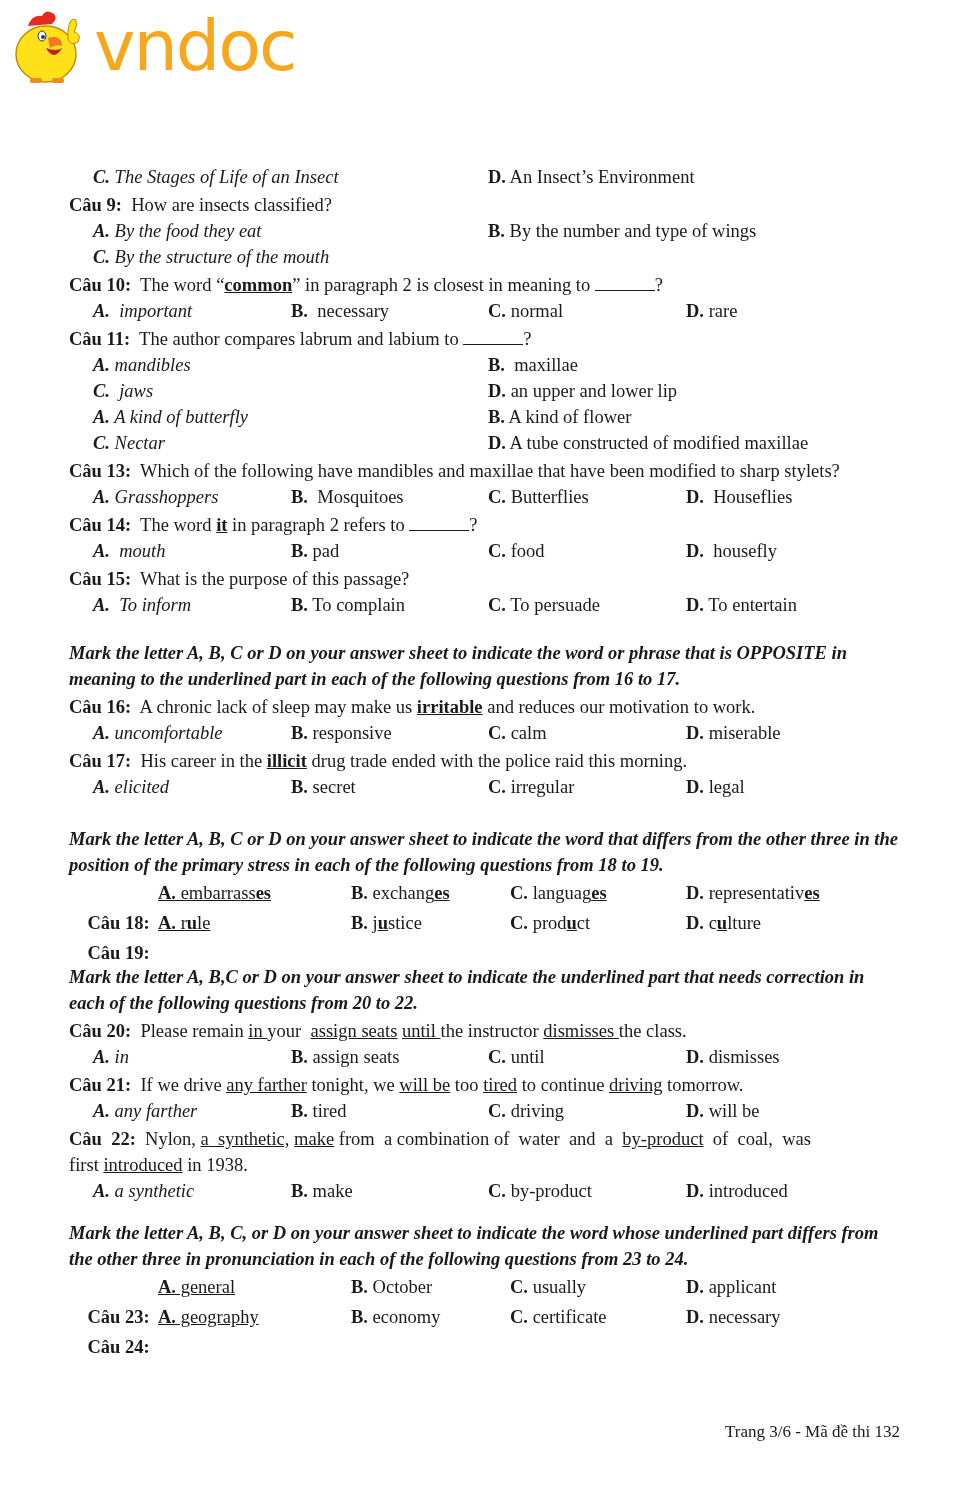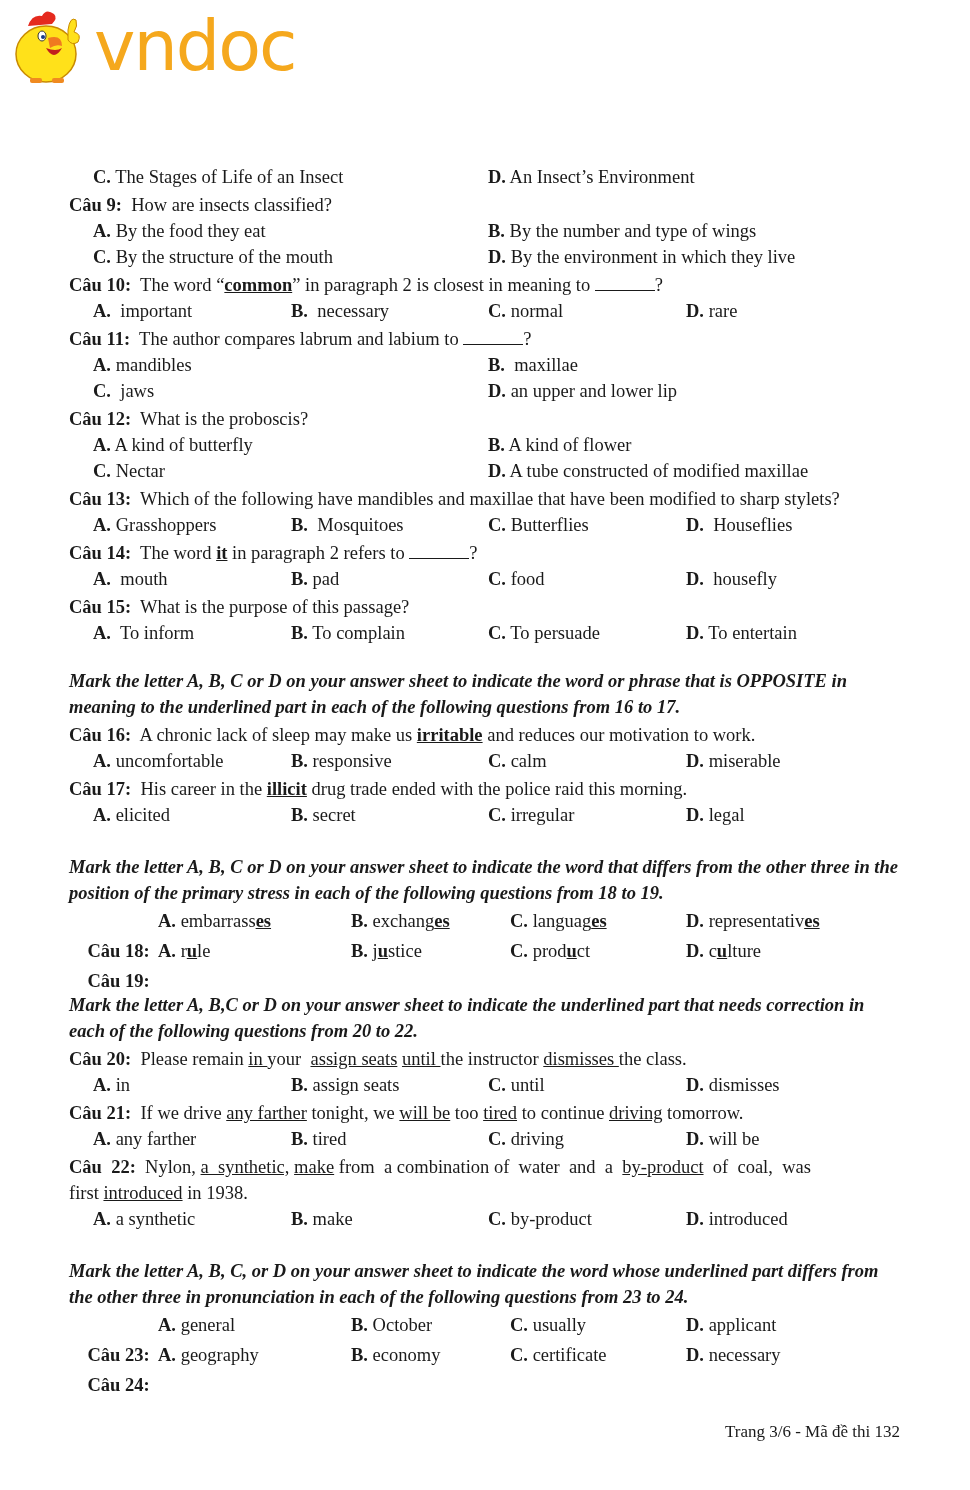--- a/index.html
+++ b/index.html
@@ -8,23 +8,23 @@
   .logo { position: absolute; left: 6px; top: 4px; height: 86px; width: 330px; }
   .logo .mascot { position: absolute; left: 0; top: 0; width: 86px; height: 86px; }
   .logo .brand { position: absolute; left: 88px; top: 2px; font-family: "DejaVu Sans", sans-serif;
                  font-weight: normal; font-size: 70px; letter-spacing: -2px; color: #f5a81d; line-height: 80px; }
   .content { position: absolute; left: 69px; top: 164px; width: 834px; font-size: 18.5px; }
   .line { position: relative; height: 26px; line-height: 26px; white-space: nowrap; }
   .q { height: 28px; line-height: 30px; }
   .u { text-decoration: underline; }
   .bu { font-weight: bold; text-decoration: underline; }
   .opt { position: absolute; top: 0; }
-  .c0 { left: 24px; } .c1 { left: 222px; } .c2 { left: 419px; } .c3 { left: 617px; }
+  .c0 { left: 24px; font-style: italic; } .c1 { left: 222px; } .c2 { left: 419px; } .c3 { left: 617px; }
   .h2 { left: 419px; text-align: right; }
-  .s0 { left: 89px; } .s1 { left: 282px; } .s2 { left: 441px; } .s3 { left: 617px; }
+  .s0 { left: 89px; text-decoration: underline; } .s1 { left: 282px; } .s2 { left: 441px; } .s3 { left: 617px; }
   .instr { font-style: italic; font-weight: bold; line-height: 26px; margin-top: 20px; white-space: normal; }
   .blank { display: inline-block; width: 60px; border-bottom: 1.5px solid #1a1a1a; height: 14px; vertical-align: baseline; }
   .footer { position: absolute; right: 70px; top: 1422px; font-size: 17px; }
 </style>
 </head>
 <body>
 
 <div class="logo">
   <svg class="mascot" viewBox="0 0 86 86">
     <ellipse cx="40" cy="50" rx="30" ry="28" fill="#ffe11a" stroke="#c98a00" stroke-width="1.5"></ellipse>
@@ -47,42 +47,40 @@
     <span class="opt h2"><b>D.</b><span> An Insect’s Environment</span></span>
   </div>
 
   <div class="line q"><b>Câu 9:</b><span style="white-space:pre">  How are insects classified?</span></div>
   <div class="line">
     <span class="opt c0"><b>A.</b><span> By the food they eat</span></span>
     <span class="opt h2"><b>B.</b><span> By the number and type of wings</span></span>
   </div>
   <div class="line">
     <span class="opt c0"><b>C.</b><span> By the structure of the mouth</span></span>
-    <span class="opt h2"><b>D.</b><span> By the environment in which they live</span></span>
   </div>
 
   <div class="line q" style="white-space:pre"><b>Câu 10:</b><span>  The word “</span><span class="bu">common</span><span>” in paragraph 2 is closest in meaning to </span><span class="blank"></span><span>?</span></div>
   <div class="line" style="white-space:pre">
     <span class="opt c0"><b>A.</b><span>  important</span></span>
     <span class="opt c1"><b>B.</b><span>  necessary</span></span>
     <span class="opt c2"><b>C.</b><span> normal</span></span>
     <span class="opt c3"><b>D.</b><span> rare</span></span>
   </div>
 
   <div class="line q" style="white-space:pre"><b>Câu 11:</b><span>  The author compares labrum and labium to </span><span class="blank"></span><span>?</span></div>
   <div class="line" style="white-space:pre">
     <span class="opt c0"><b>A.</b><span> mandibles</span></span>
     <span class="opt h2"><b>B.</b><span>  maxillae</span></span>
   </div>
   <div class="line" style="white-space:pre">
     <span class="opt c0"><b>C.</b><span>  jaws</span></span>
     <span class="opt h2"><b>D.</b><span> an upper and lower lip</span></span>
   </div>
 
-  <div class="line q" style="white-space:pre"><b>Câu 12:</b><span>  What is the proboscis?</span></div>
   <div class="line">
     <span class="opt c0"><b>A.</b><span> A kind of butterfly</span></span>
     <span class="opt h2"><b>B.</b><span> A kind of flower</span></span>
   </div>
   <div class="line">
     <span class="opt c0"><b>C.</b><span> Nectar</span></span>
     <span class="opt h2"><b>D.</b><span> A tube constructed of modified maxillae</span></span>
   </div>
 
   <div class="line q" style="white-space:pre"><b>Câu 13:</b><span>  Which of the following have mandibles and maxillae that have been modified to sharp stylets?</span></div>
@@ -165,21 +163,21 @@
 
   <div class="line q" style="white-space:pre"><b>Câu  22:</b><span>  Nylon, </span><span class="u">a  synthetic,</span><span> </span><span class="u">make</span><span> from  a combination of  water  and  a  </span><span class="u">by-product</span><span>  of  coal,  was</span></div>
   <div class="line" style="white-space:pre"><span>first </span><span class="u">introduced</span><span> in 1938.</span></div>
   <div class="line" style="white-space:pre">
     <span class="opt c0"><b>A.</b><span> a synthetic</span></span>
     <span class="opt c1"><b>B.</b><span> make</span></span>
     <span class="opt c2"><b>C.</b><span> by-product</span></span>
     <span class="opt c3"><b>D.</b><span> introduced</span></span>
   </div>
 
-  <div class="instr" style="margin-top:26px">Mark the letter A, B, C, or D on your answer sheet to indicate the word whose underlined part differs from the other three in pronunciation in each of the following questions from 23  to 24.</div>
+  <div class="instr" style="margin-top:16px">Mark the letter A, B, C, or D on your answer sheet to indicate the word whose underlined part differs from the other three in pronunciation in each of the following questions from 23  to 24.</div>
 
   <div class="line q" style="white-space:pre">
     <b>Câu 23:</b>
     <span class="opt s0"><b>A.</b><span> general</span></span>
     <span class="opt s1"><b>B.</b><span> October</span></span>
     <span class="opt s2"><b>C.</b><span> usually</span></span>
     <span class="opt s3"><b>D.</b><span> applicant</span></span>
   </div>
 
   <div class="line q" style="white-space:pre;margin-top:2px">

